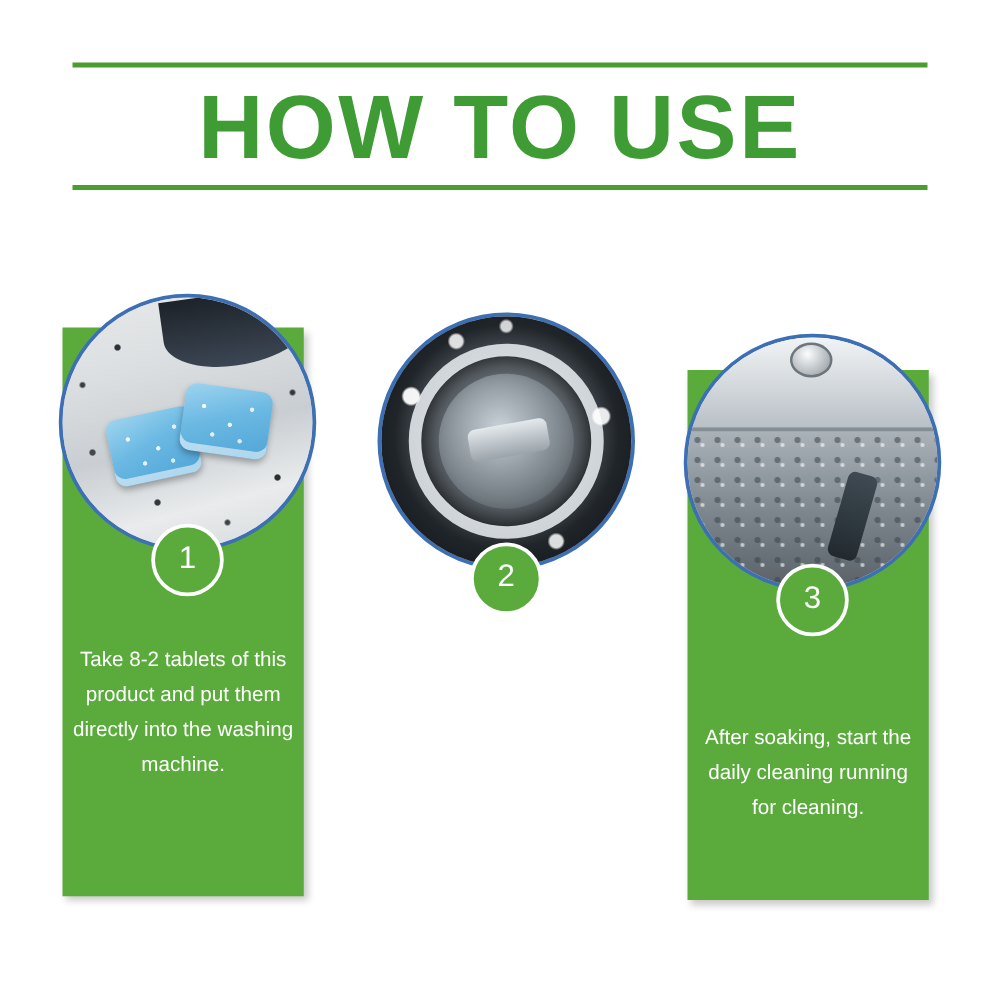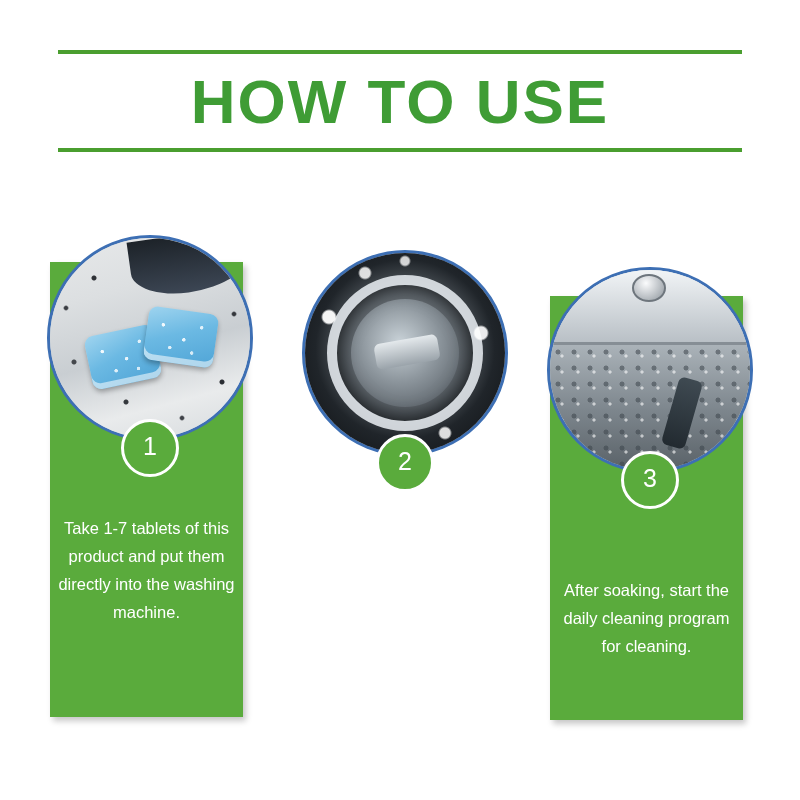--- a/index.html
+++ b/index.html
@@ -28,21 +28,21 @@
     width: 684px;
   }
   .rule {
     height: 4px;
     background: #4a9e2f;
     width: 100%;
   }
   .rule.top { margin-bottom: 6px; }
   .rule.bottom { margin-top: 4px; }
   .title {
-    font-size: 62px;
+    font-size: 72px;
     line-height: 84px;
     font-weight: bold;
     color: #3f9c35;
     text-align: center;
     letter-spacing: 2px;
     font-family: "Liberation Sans", sans-serif;
   }
 
   
   .cards {
@@ -226,26 +226,26 @@
 
   <div class="header">
     <div class="rule top"></div>
     <div class="title">HOW TO USE</div>
     <div class="rule bottom"></div>
   </div>
 
   <div class="cards">
 
     <div class="card c1">
-      <div class="card-text">Take 1-7 tablets of this product and put them directly into the washing machine.</div>
+      <div class="card-text">Take 8-2 tablets of this product and put them directly into the washing machine.</div>
     </div>
 
 
     <div class="card c3">
-      <div class="card-text">After soaking, start the daily cleaning program for cleaning.</div>
+      <div class="card-text">After soaking, start the daily cleaning running for cleaning.</div>
     </div>
   </div>
 
   <div class="photo p1">
     <div class="ph1-bg"></div>
     <div class="ph1-dark"></div>
     <div class="ph1-tab a">
         <div class="speck"></div>
       </div>
     <div class="ph1-tab b">

